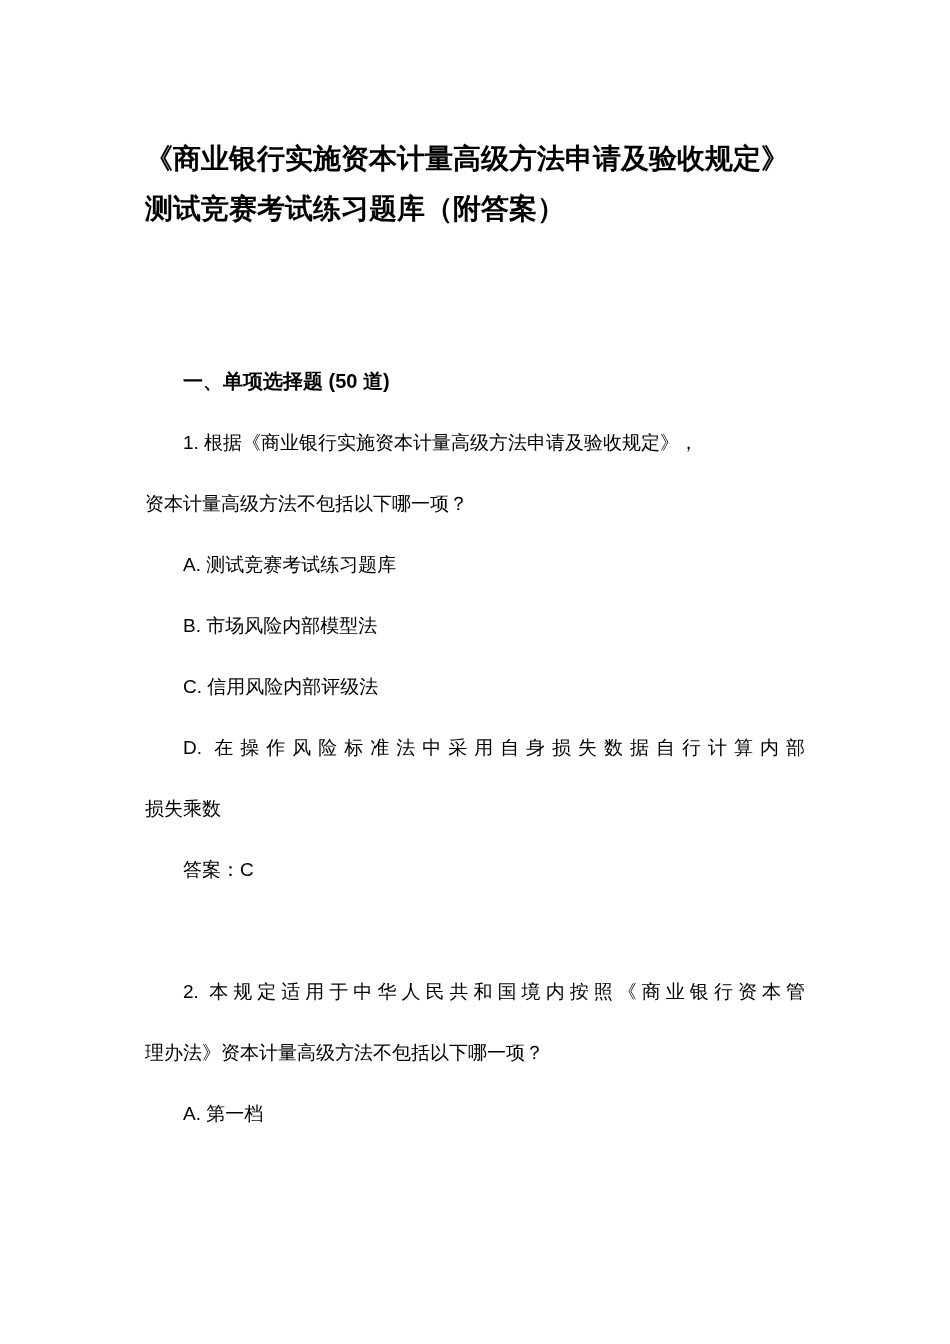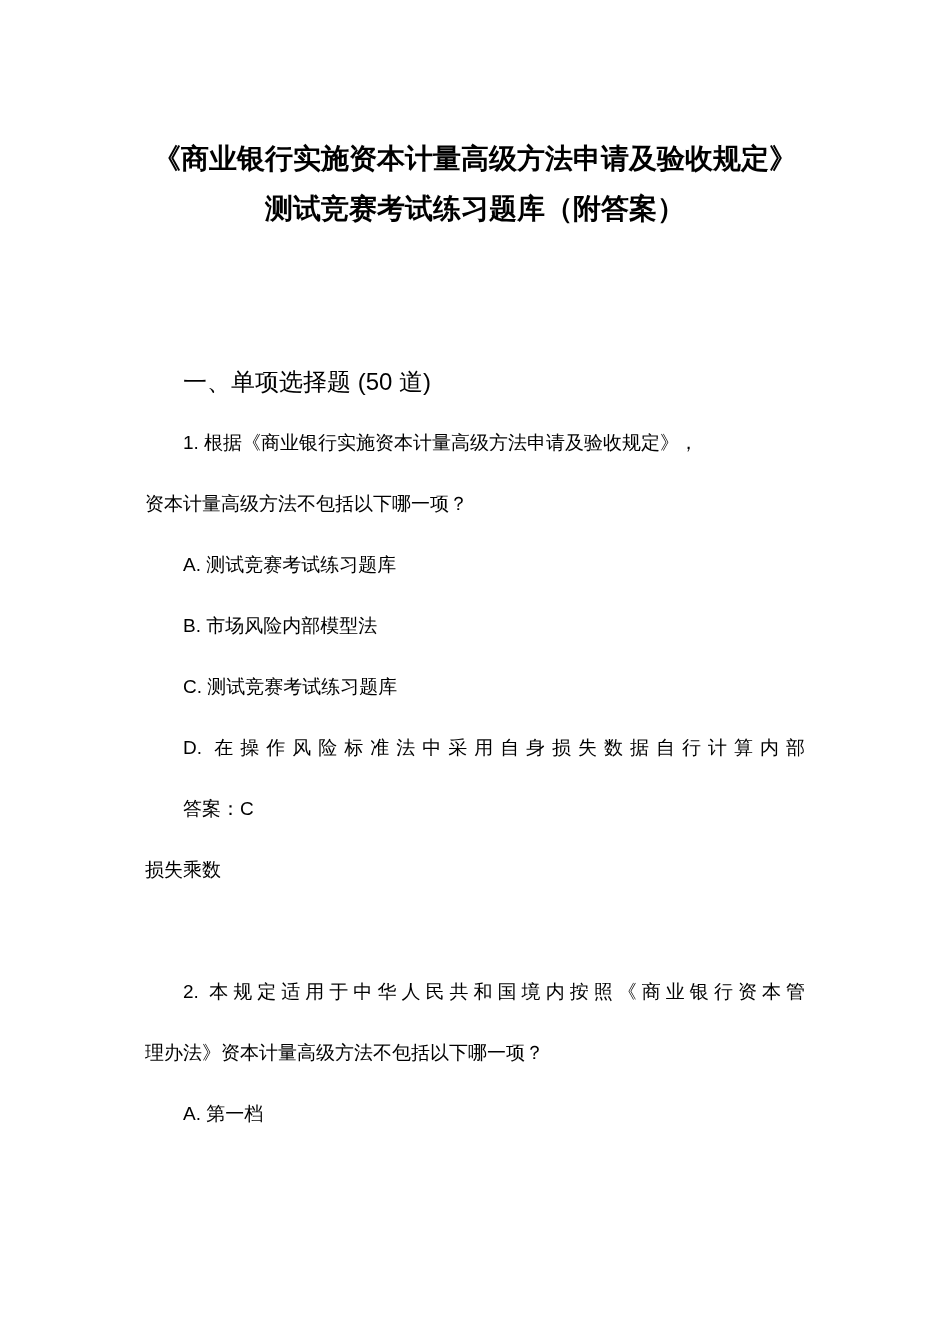--- a/index.html
+++ b/index.html
@@ -13,36 +13,35 @@
     height: 1344px;
     background: #ffffff;
     box-sizing: border-box;
     padding: 0 145px;
     color: #000000;
     font-family: "Liberation Sans", sans-serif;
     overflow: hidden;
   }
   .title-block {
     margin-top: 134px;
-    text-align: center;
     font-family: "Liberation Serif", "DejaVu Serif", serif;
     font-weight: bold;
     font-size: 28px;
     line-height: 50px;
   }
   .line {
     font-size: 19px;
     line-height: 61px;
     white-space: nowrap;
     text-align: left;
   }
   .heading {
     margin-top: 117px;
-    font-weight: normal;
-    font-size: 24px;
+    font-weight: bold;
+    font-size: 20px;
   }
   .indent {
     padding-left: 38px;
   }
   
   .stretch {
     white-space: normal;
     text-align: justify;
     text-align-last: justify;
   }
@@ -60,25 +59,25 @@
     <div>测试竞赛考试练习题库（附答案）</div>
   </div>
 
   <div class="line heading indent">一、单项选择题 (50 道)</div>
 
   <div class="line indent">1. 根据《商业银行实施资本计量高级方法申请及验收规定》，</div>
   <div class="line">资本计量高级方法不包括以下哪一项？</div>
 
   <div class="line indent">A. 测试竞赛考试练习题库</div>
   <div class="line indent">B. 市场风险内部模型法</div>
-  <div class="line indent">C. 测试竞赛考试练习题库</div>
+  <div class="line indent">C. 信用风险内部评级法</div>
   <div class="line indent stretch">D. 在操作风险标准法中采用自身损失数据自行计算内部</div>
+  <div class="line">损失乘数</div>
+
   <div class="line indent">答案：C</div>
-
-  <div class="line">损失乘数</div>
 
   <div class="spacer-line"></div>
 
   <div class="line indent stretch">2. 本规定适用于中华人民共和国境内按照《商业银行资本管</div>
   <div class="line">理办法》资本计量高级方法不包括以下哪一项？</div>
 
   <div class="line indent">A. 第一档</div>
 
 </div>
 

